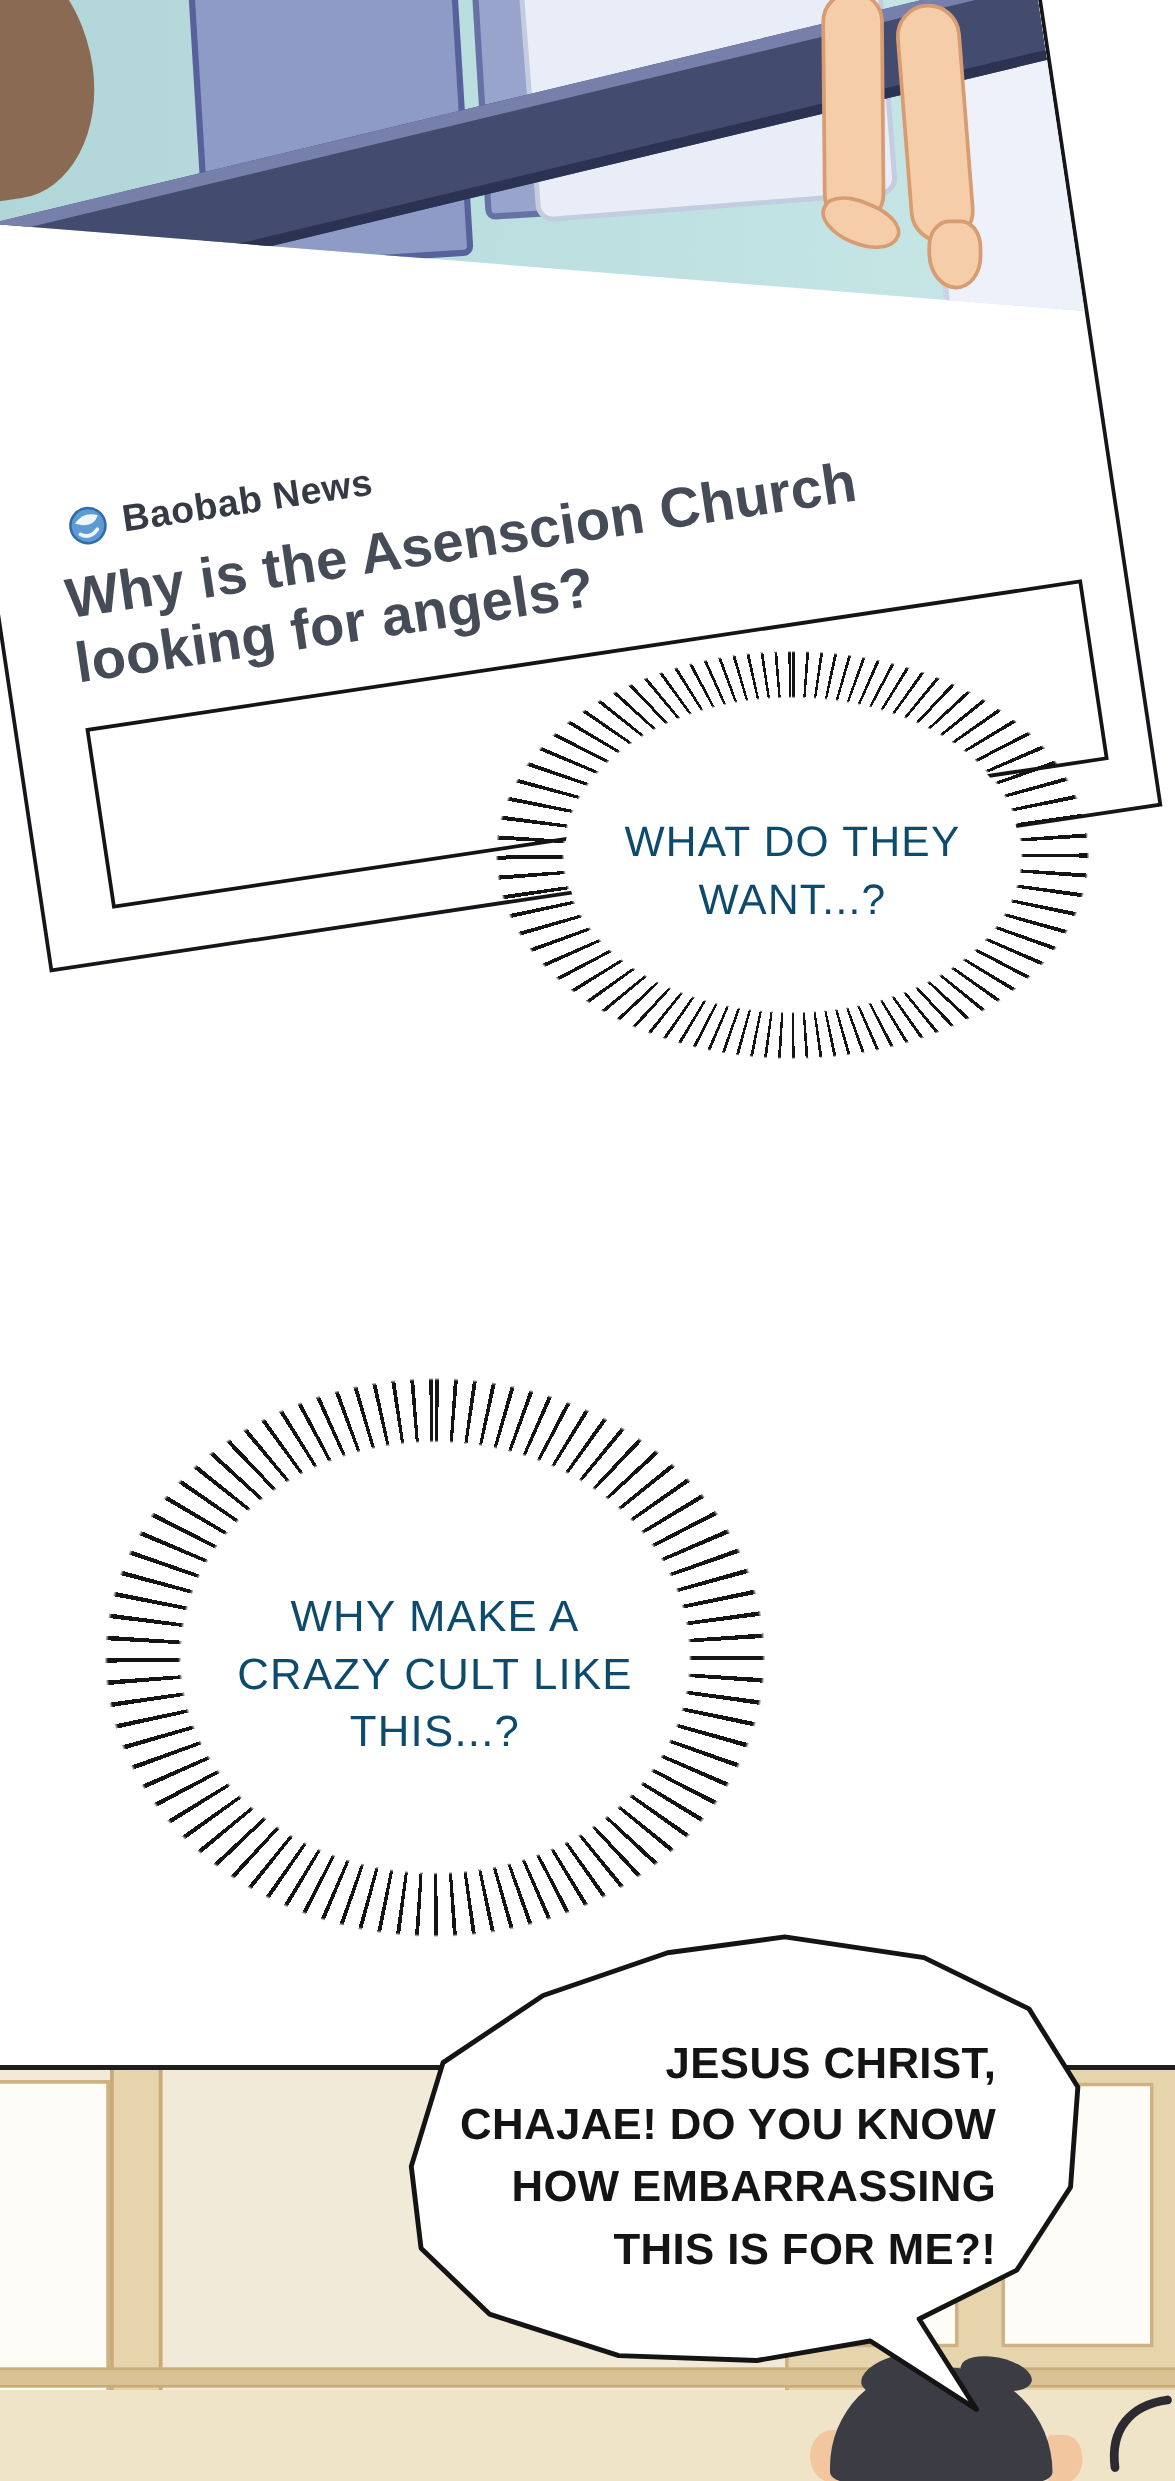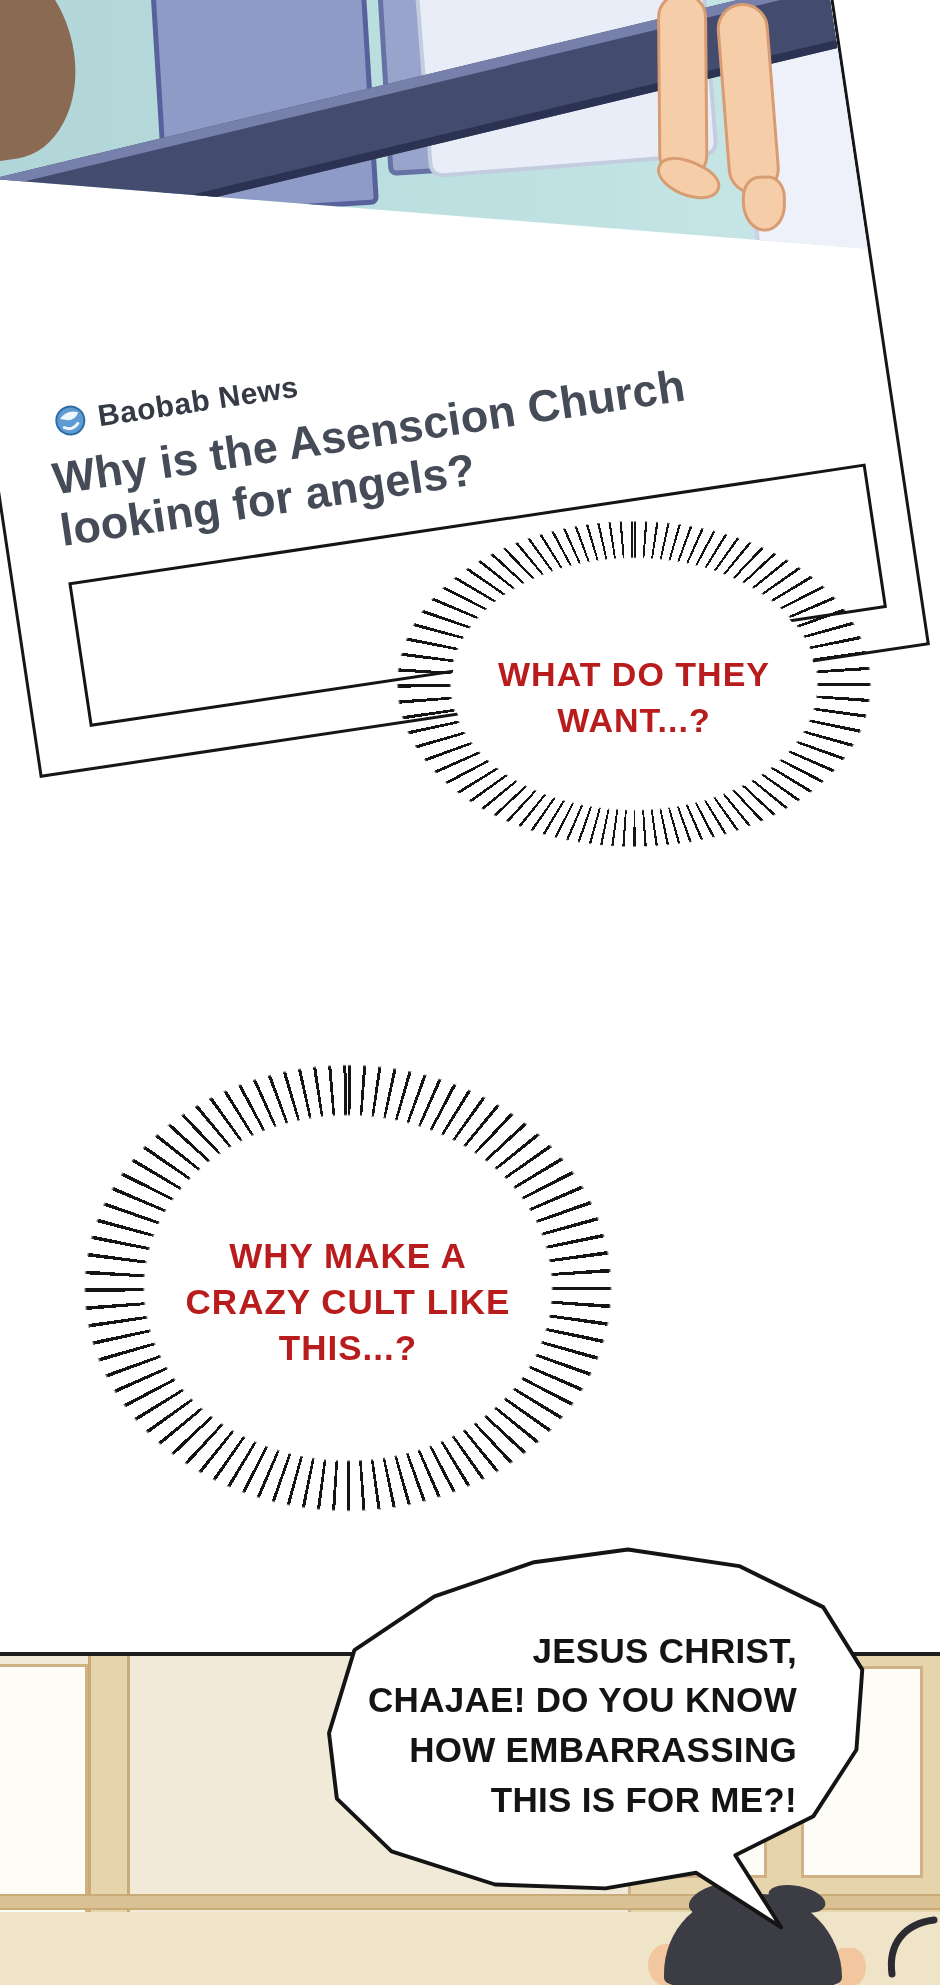--- a/index.html
+++ b/index.html
@@ -42,24 +42,24 @@
              border:3.5px solid #141414;background:#fff;}
 
   
   .bubble-wrap{position:absolute;z-index:5;}
   .burst-spikes{position:absolute;inset:0;border-radius:50%;
     background:repeating-conic-gradient(#141414 0deg .8deg,transparent .8deg 3.9deg);
     -webkit-mask:radial-gradient(closest-side,transparent 76%,#000 77%,#000 98%,transparent 99%);
             mask:radial-gradient(closest-side,transparent 76%,#000 77%,#000 98%,transparent 99%);}
   .burst-core{position:absolute;inset:12%;background:#fff;border-radius:50%;
               display:flex;align-items:center;justify-content:center;text-align:center;}
-  .burst-text{white-space:pre-line;font-weight:700;color:#b91c1c;margin-top:28px;}
+  .burst-text{white-space:pre-line;font-weight:400;color:#0c4a6e;margin-top:28px;}
   .burst-1{left:394px;top:519px;width:480px;height:330px;}
   .burst-1 .burst-text{font-size:34px;line-height:1.35;letter-spacing:1px;}
-  .burst-2{left:81px;top:1062px;width:534px;height:452px;}
+  .burst-2{left:81px;top:1100px;width:534px;height:452px;}
   .burst-2 .burst-text{font-size:35px;line-height:1.32;letter-spacing:1px;}
 
   
   .speech-wrap{position:absolute;left:288px;top:1528px;width:586px;height:420px;z-index:6;}
   .speech-wrap svg{display:block;width:100%;height:100%;}
   .speech-text{position:absolute;left:330px;top:1575px;width:505px;height:300px;z-index:7;
                display:flex;align-items:center;justify-content:center;text-align:right;
                white-space:pre-line;font-size:35px;line-height:1.42;font-weight:700;
                color:#141414;letter-spacing:.3px;}
 

